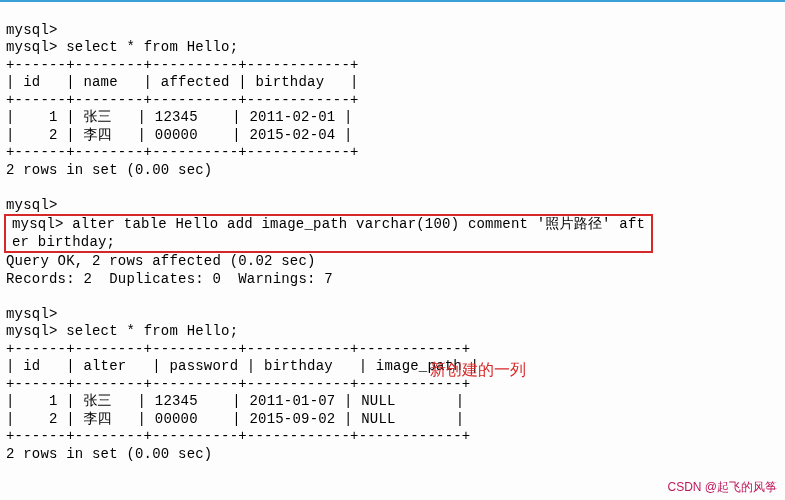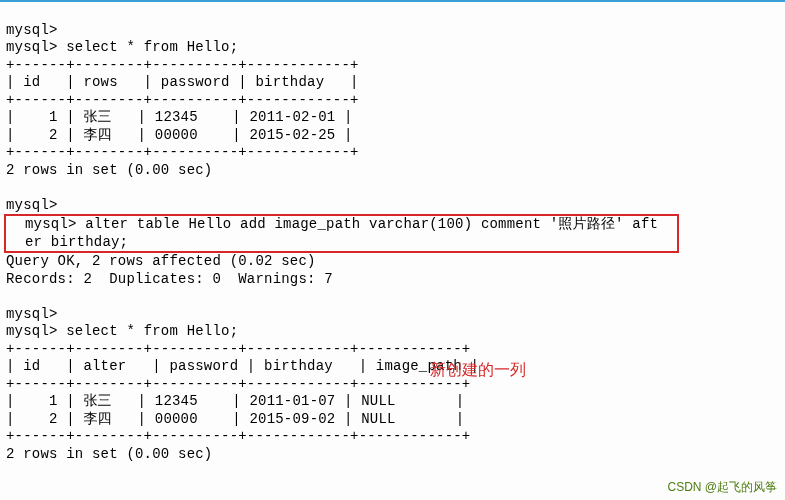--- a/index.html
+++ b/index.html
@@ -17,51 +17,51 @@
     box-sizing: border-box;
   }
   .terminal {
     padding: 2px 6px;
     line-height: 1.25;
     white-space: pre;
     letter-spacing: 0.2px;
   }
   .highlight-box {
     border: 2px solid #d62828;
-    padding: 0 19px;
+    padding: 0 6px;
     margin: 0 -2px;
     display: inline-block;
     white-space: pre;
   }
   .annotation {
     color: #d62828;
     font-family: "SimSun", "Microsoft YaHei", sans-serif;
     font-size: 16px;
     position: absolute;
   }
   .watermark {
     position: absolute;
     bottom: 4px;
     right: 8px;
-    color: #4d7c0f;
+    color: #be185d;
     font-family: "Microsoft YaHei", Arial, sans-serif;
     font-size: 12px;
   }
 </style>
 </head>
 <body>
 
 <div class="terminal">
 <span>mysql&gt;</span>
 <span>mysql&gt;</span> <span>select * from Hello;</span>
 <span>+------+--------+----------+------------+</span>
-<span>| id   | rows   | password | birthday   |</span>
+<span>| id   | name   | affected | birthday   |</span>
 <span>+------+--------+----------+------------+</span>
 <span>|    1 | 张三   | 12345    | 2011-02-01 |</span>
-<span>|    2 | 李四   | 00000    | 2015-02-25 |</span>
+<span>|    2 | 李四   | 00000    | 2015-02-04 |</span>
 <span>+------+--------+----------+------------+</span>
 <span>2 rows in set (0.00 sec)</span>
 
 <span>mysql&gt;</span>
 <span class="highlight-box"><span>mysql&gt;</span> <span>alter table Hello add image_path varchar(100) comment '照片路径' aft
 er birthday;</span></span>
 <span>Query OK, 2 rows affected (0.02 sec)</span>
 <span>Records: 2  Duplicates: 0  Warnings: 7</span>
 
 <span>mysql&gt;</span>

